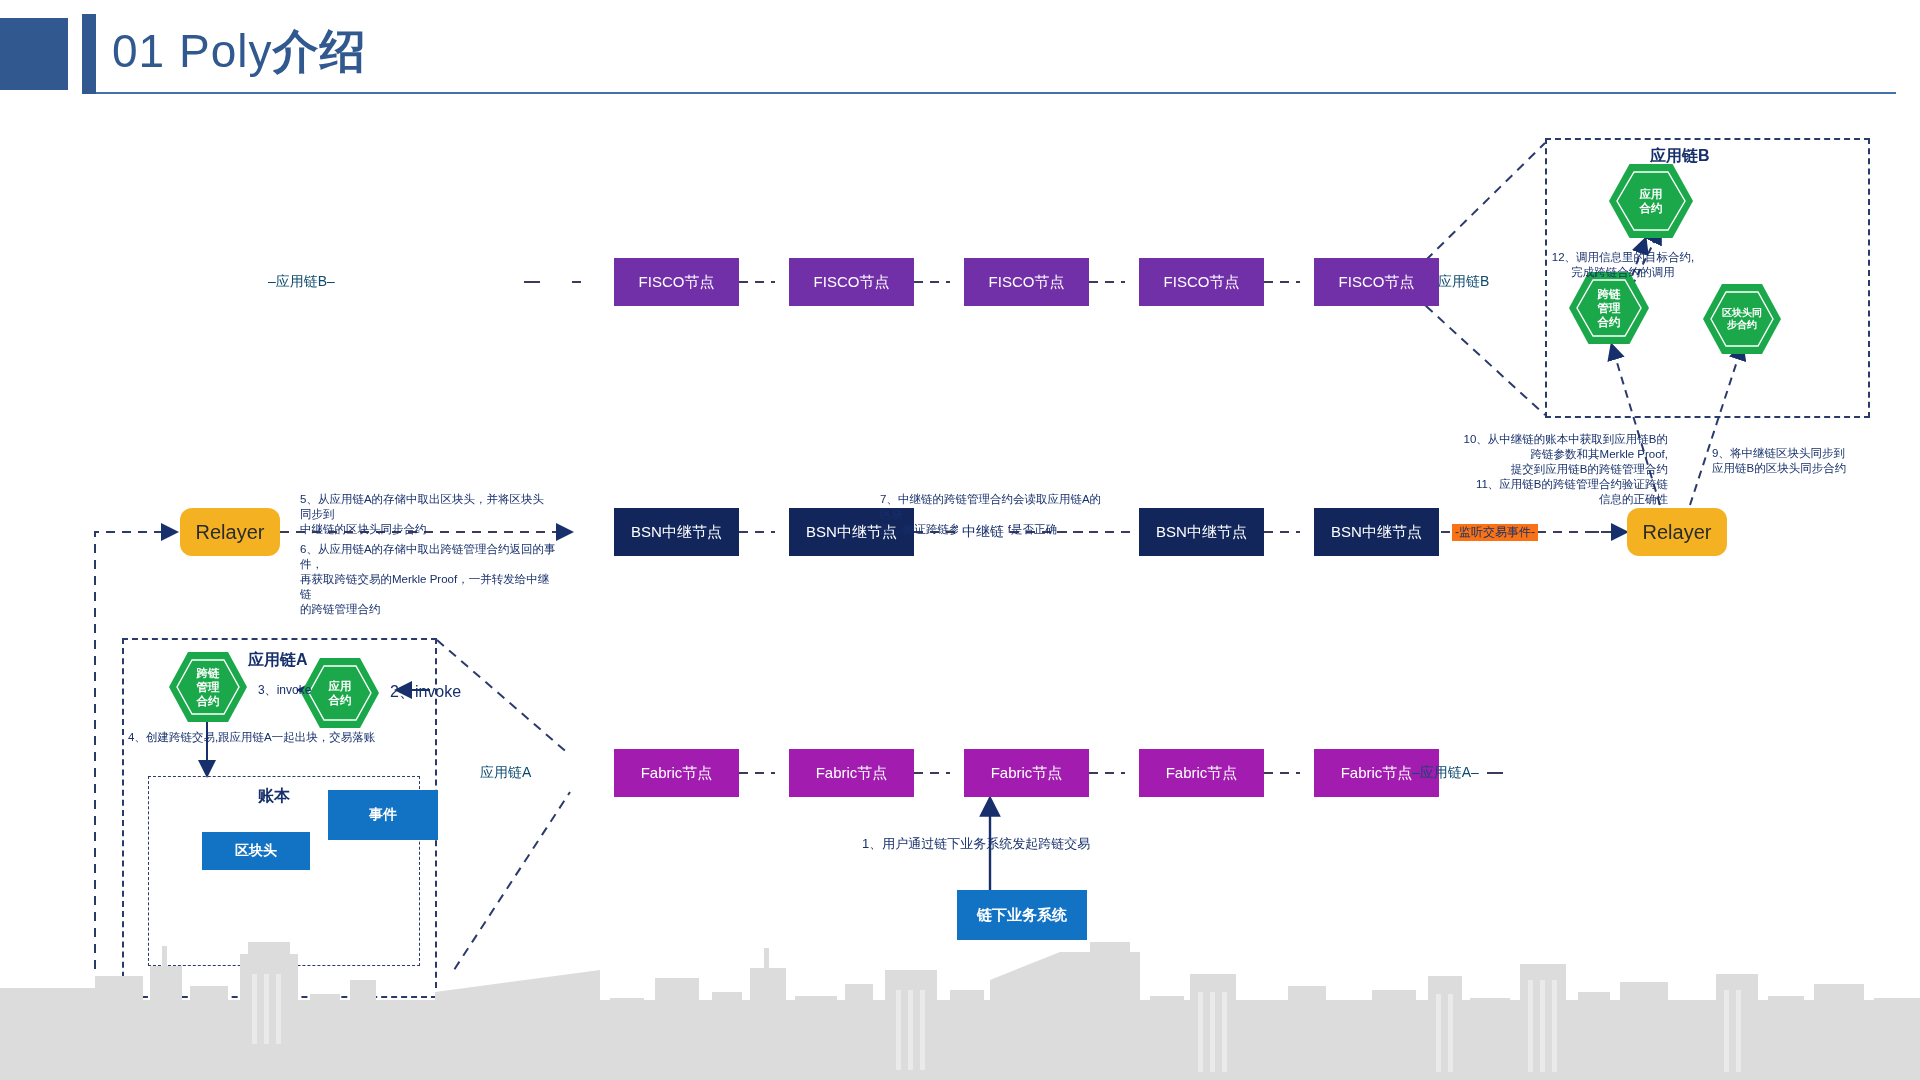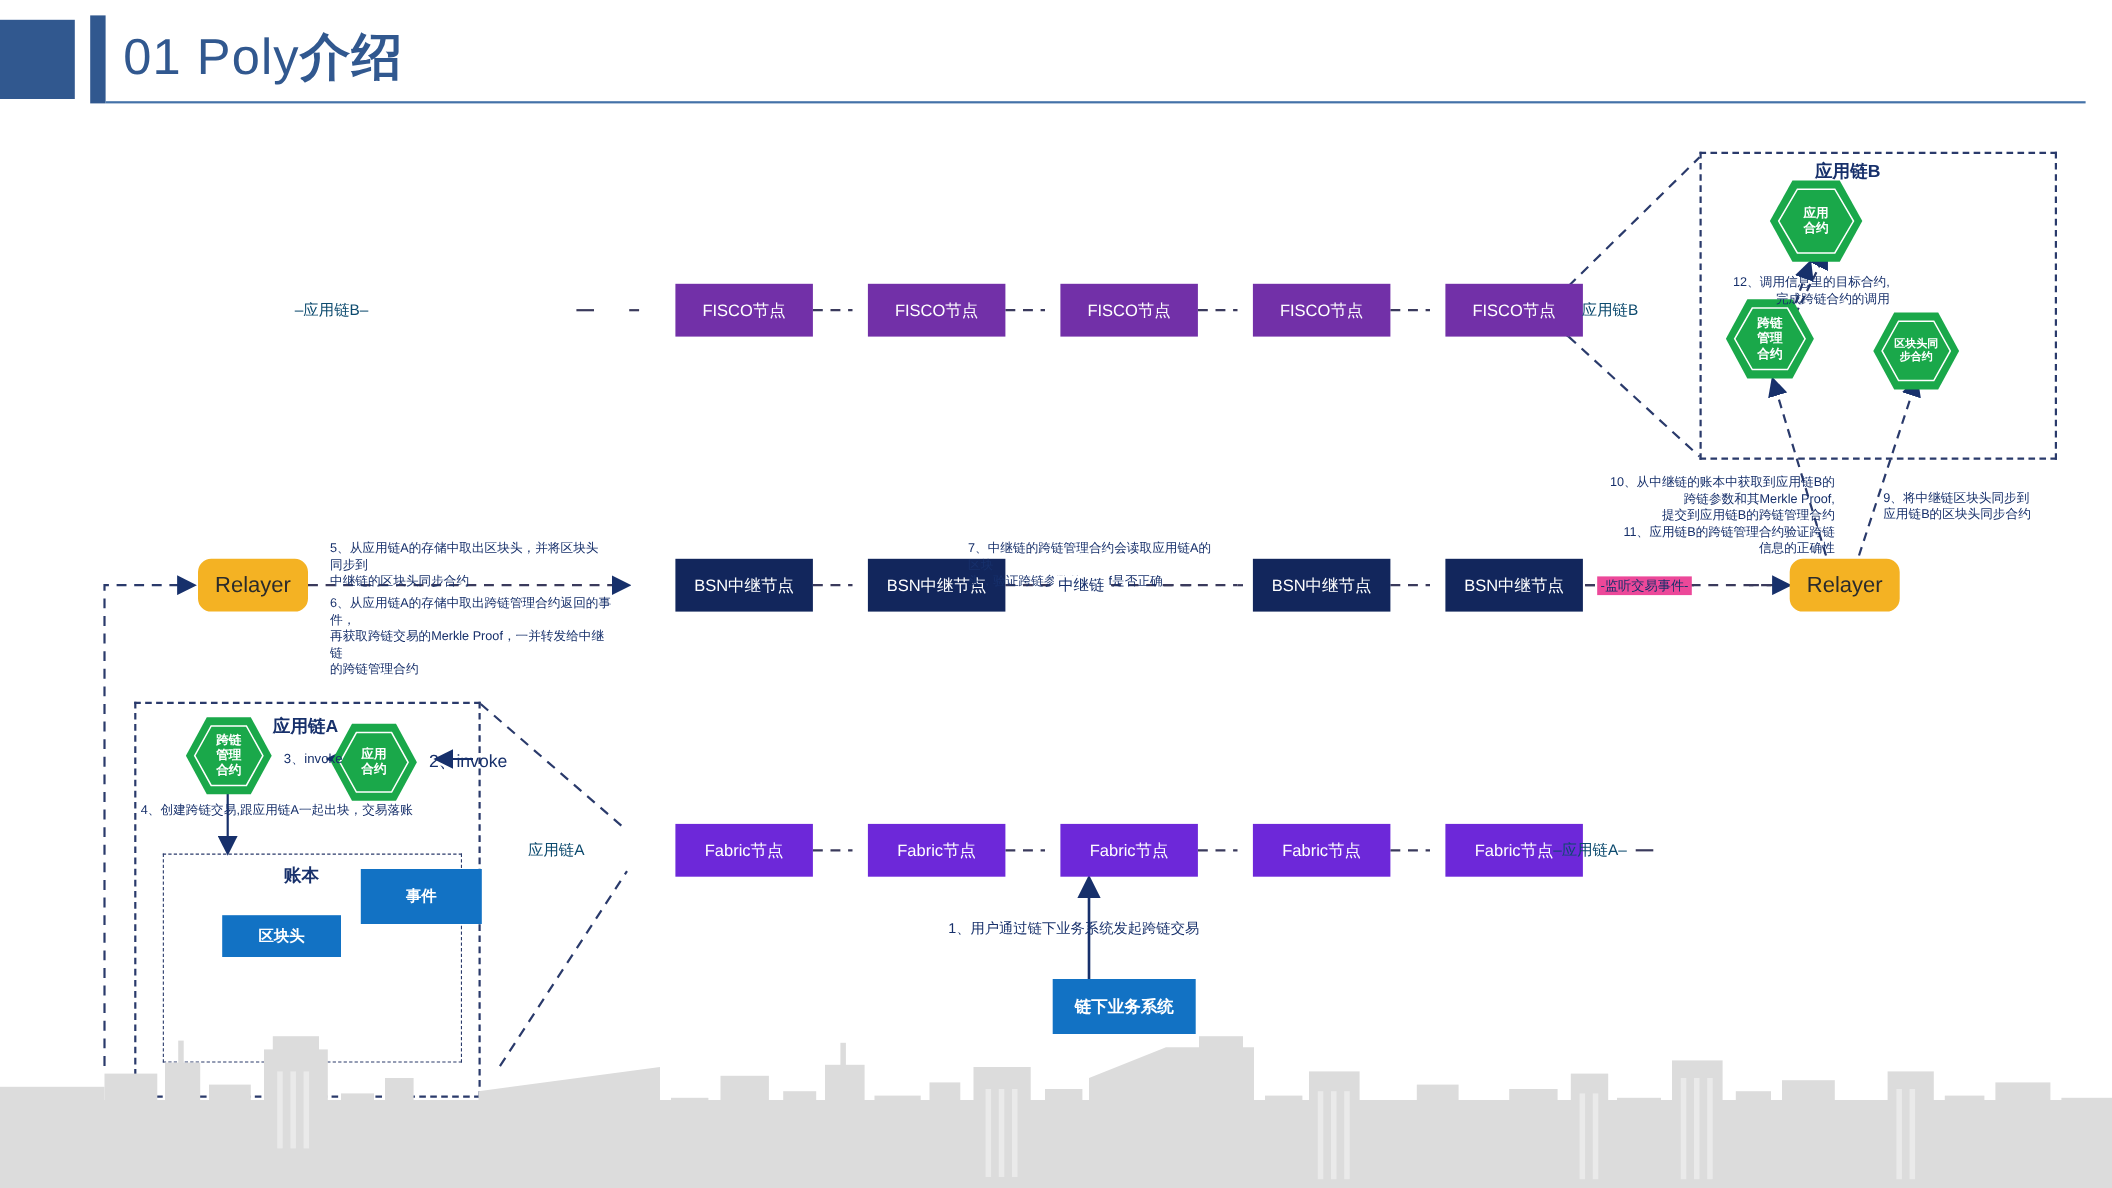--- a/index.html
+++ b/index.html
@@ -18,33 +18,33 @@
   #hdr-rule{position:absolute;left:96px;top:92px;width:1800px;height:2px;background:#4472a8;}
 
   
   #canvas{position:absolute;left:0;top:110px;width:1920px;height:860px;}
 
   
   .node{position:absolute;display:flex;align-items:center;justify-content:center;
         color:#ffffff;font-size:15px;white-space:nowrap;box-sizing:border-box;margin-left:32px;}
   .node.fisco{background:#7230a8;}
   .node.bsn{background:#12265c;}
-  .node.fabric{background:#6d28d9;}
+  .node.fabric{background:#a21caf;}
   .node.ledger-box{background:#1272c4;font-size:14px;font-weight:700;}
   .node.offchain{background:#1272c4;font-size:15px;font-weight:700;}
 
   .relayer{position:absolute;background:#f4b223;color:#2b2b2b;border-radius:12px;
            display:flex;align-items:center;justify-content:center;font-size:20px;}
 
   
   .lbl{position:absolute;color:#17306b;font-size:13px;white-space:nowrap;}
   .lbl.chain{color:#0c4a6e;font-size:14px;}
   .lbl.title{color:#17306b;font-size:16px;font-weight:700;}
   .note{position:absolute;color:#17306b;font-size:11.5px;line-height:15px;}
-  .note.c{text-align:right;}
+  .note.c{text-align:center;}
 
   
   .dbox{position:absolute;border:2px dashed #2a3a6b;box-sizing:border-box;background:transparent;}
   .dbox.thin{border-width:1.6px;}
 
   svg.overlay{position:absolute;left:0;top:0;width:1920px;height:860px;pointer-events:none;}
 
   
   .hex{position:absolute;display:flex;align-items:center;justify-content:center;}
   .hex .hextxt{position:relative;z-index:2;color:#fff;font-size:11.5px;font-weight:700;
@@ -215,21 +215,21 @@
 
   <div class="node bsn" style="left:582px;top:398px;width:125px;height:48px;">BSN中继节点</div>
   <div class="node bsn" style="left:757px;top:398px;width:125px;height:48px;">BSN中继节点</div>
   <div class="node bsn" style="left:1107px;top:398px;width:125px;height:48px;">BSN中继节点</div>
   <div class="node bsn" style="left:1282px;top:398px;width:125px;height:48px;">BSN中继节点</div>
 
   <div class="note" style="left:880px;top:382px;width:230px;white-space:pre-line;">7、中继链的跨链管理合约会读取应用链A的区块
 头，验证跨链参数的Proof是否正确</div>
   <div class="lbl" style="left:958px;top:413px;background:#ffffff;padding:0 4px;font-size:14px;">中继链</div>
 
-  <div class="lbl" style="left:1452px;top:414px;background:#ec4899;padding:0 3px;font-size:12px;">-监听交易事件-</div>
+  <div class="lbl" style="left:1452px;top:414px;background:#f97316;padding:0 3px;font-size:12px;">-监听交易事件-</div>
 
   <div class="relayer" style="left:1627px;top:398px;width:100px;height:48px;">Relayer</div>
 
   <div class="dbox" style="left:122px;top:528px;width:315px;height:360px;"></div>
   <div class="lbl title" style="left:248px;top:540px;">应用链A</div>
 
   <div class="hex" style="left:168px;top:540px;width:80px;height:74px;">
     <svg width="80" height="74" viewBox="0 0 80 74">
         <polygon points="20,2 60,2 79,37 60,72 20,72 1,37" fill="#1aa84a"></polygon>
         <polygon points="24,10 56,10 71,37 56,64 24,64 9,37" fill="none" stroke="#ffffff" stroke-width="1.4"></polygon>

